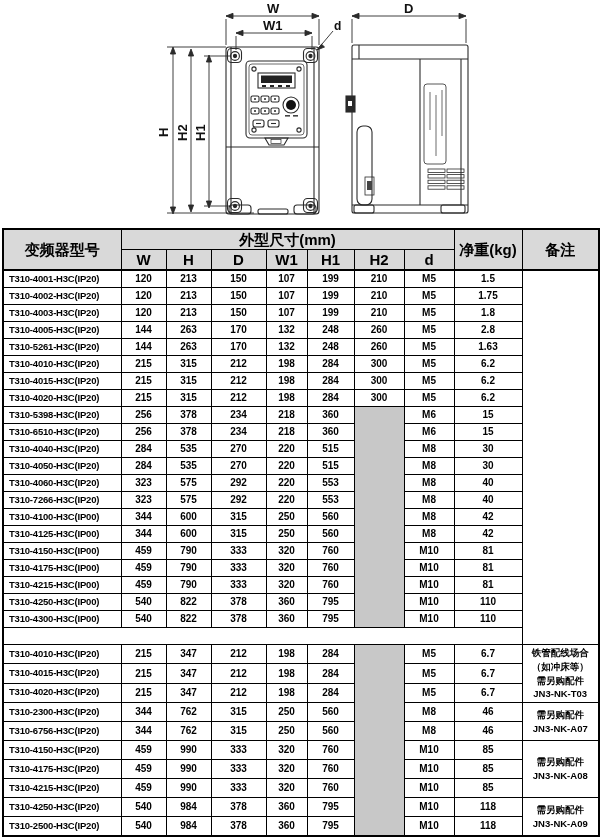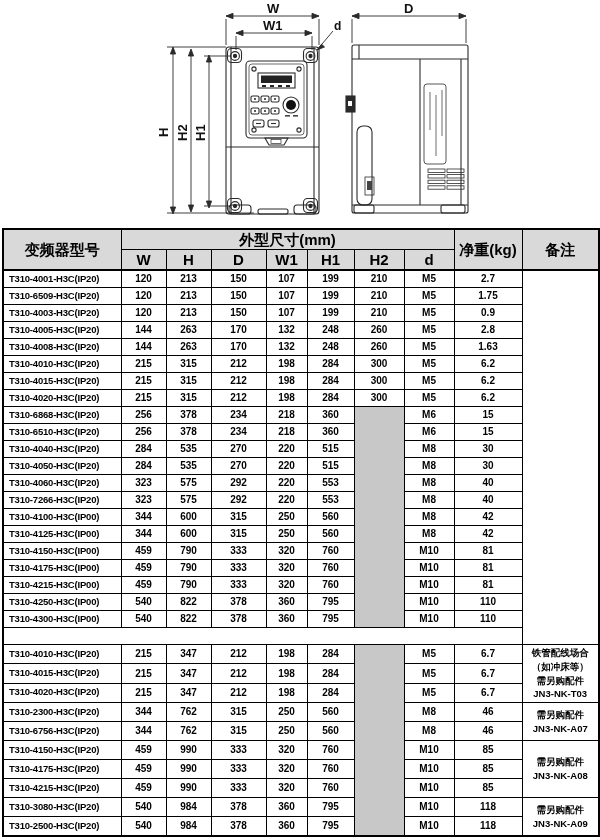--- a/index.html
+++ b/index.html
@@ -222,58 +222,58 @@
   <tbody>
       <tr class="b1">
         <td class="model">T310-4001-H3C(IP20)</td>
         <td>120</td>
         <td>213</td>
         <td>150</td>
         <td>107</td>
         <td>199</td>
         <td>210</td>
         <td>M5</td>
-        <td>2.7</td>
+        <td>1.5</td>
         <td rowspan="22"></td>
       </tr>
       <tr class="b1">
-        <td class="model">T310-6509-H3C(IP20)</td>
+        <td class="model">T310-4002-H3C(IP20)</td>
         <td>120</td>
         <td>213</td>
         <td>150</td>
         <td>107</td>
         <td>199</td>
         <td>210</td>
         <td>M5</td>
         <td>1.75</td>
       </tr>
       <tr class="b1">
         <td class="model">T310-4003-H3C(IP20)</td>
         <td>120</td>
         <td>213</td>
         <td>150</td>
         <td>107</td>
         <td>199</td>
         <td>210</td>
         <td>M5</td>
-        <td>0.9</td>
+        <td>1.8</td>
       </tr>
       <tr class="b1">
         <td class="model">T310-4005-H3C(IP20)</td>
         <td>144</td>
         <td>263</td>
         <td>170</td>
         <td>132</td>
         <td>248</td>
         <td>260</td>
         <td>M5</td>
         <td>2.8</td>
       </tr>
       <tr class="b1">
-        <td class="model">T310-4008-H3C(IP20)</td>
+        <td class="model">T310-5261-H3C(IP20)</td>
         <td>144</td>
         <td>263</td>
         <td>170</td>
         <td>132</td>
         <td>248</td>
         <td>260</td>
         <td>M5</td>
         <td>1.63</td>
       </tr>
       <tr class="b1">
@@ -303,21 +303,21 @@
         <td>215</td>
         <td>315</td>
         <td>212</td>
         <td>198</td>
         <td>284</td>
         <td>300</td>
         <td>M5</td>
         <td>6.2</td>
       </tr>
       <tr class="b1">
-        <td class="model">T310-6868-H3C(IP20)</td>
+        <td class="model">T310-5398-H3C(IP20)</td>
         <td>256</td>
         <td>378</td>
         <td>234</td>
         <td>218</td>
         <td>360</td>
         <td class="gray" rowspan="13"></td>
         <td>M6</td>
         <td>15</td>
       </tr>
       <tr class="b1">
@@ -532,21 +532,21 @@
         <td class="model">T310-4215-H3C(IP20)</td>
         <td>459</td>
         <td>990</td>
         <td>333</td>
         <td>320</td>
         <td>760</td>
         <td>M10</td>
         <td>85</td>
       </tr>
       <tr class="b2">
-        <td class="model">T310-3080-H3C(IP20)</td>
+        <td class="model">T310-4250-H3C(IP20)</td>
         <td>540</td>
         <td>984</td>
         <td>378</td>
         <td>360</td>
         <td>795</td>
         <td>M10</td>
         <td>118</td>
         <td class="remark" rowspan="2">
           <div>需另购配件</div>
           <div>JN3-NK-A09</div>

